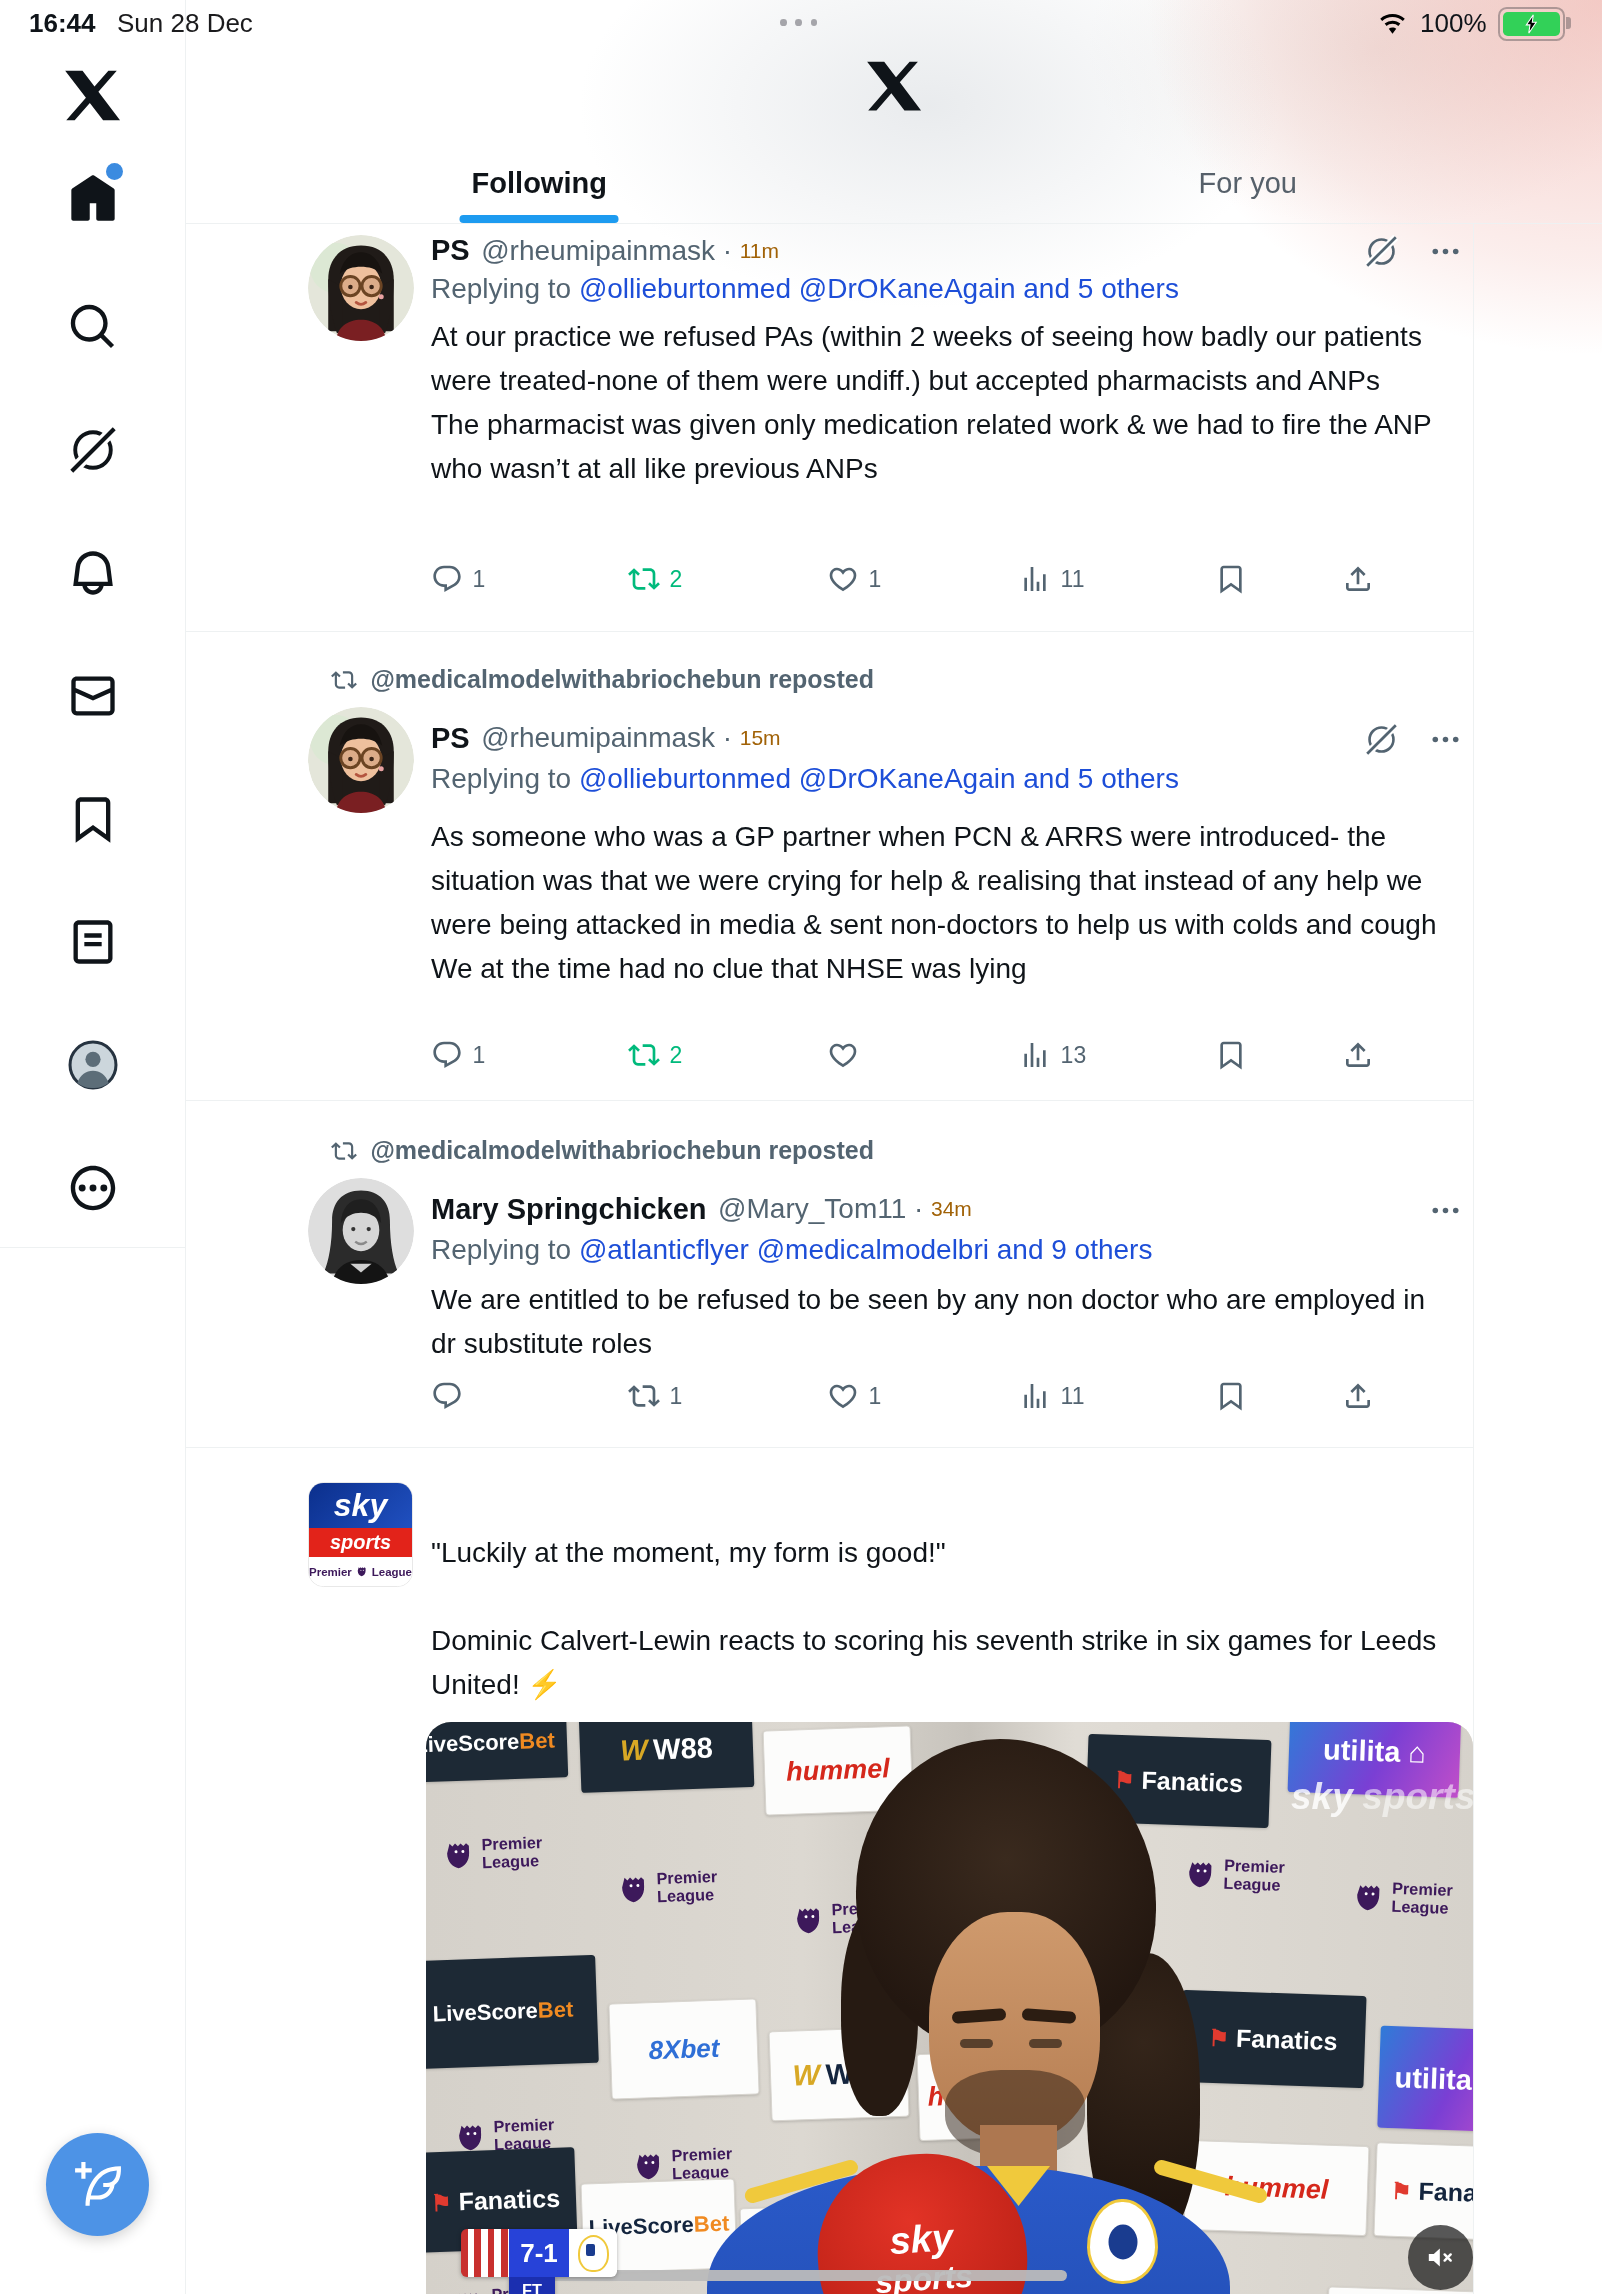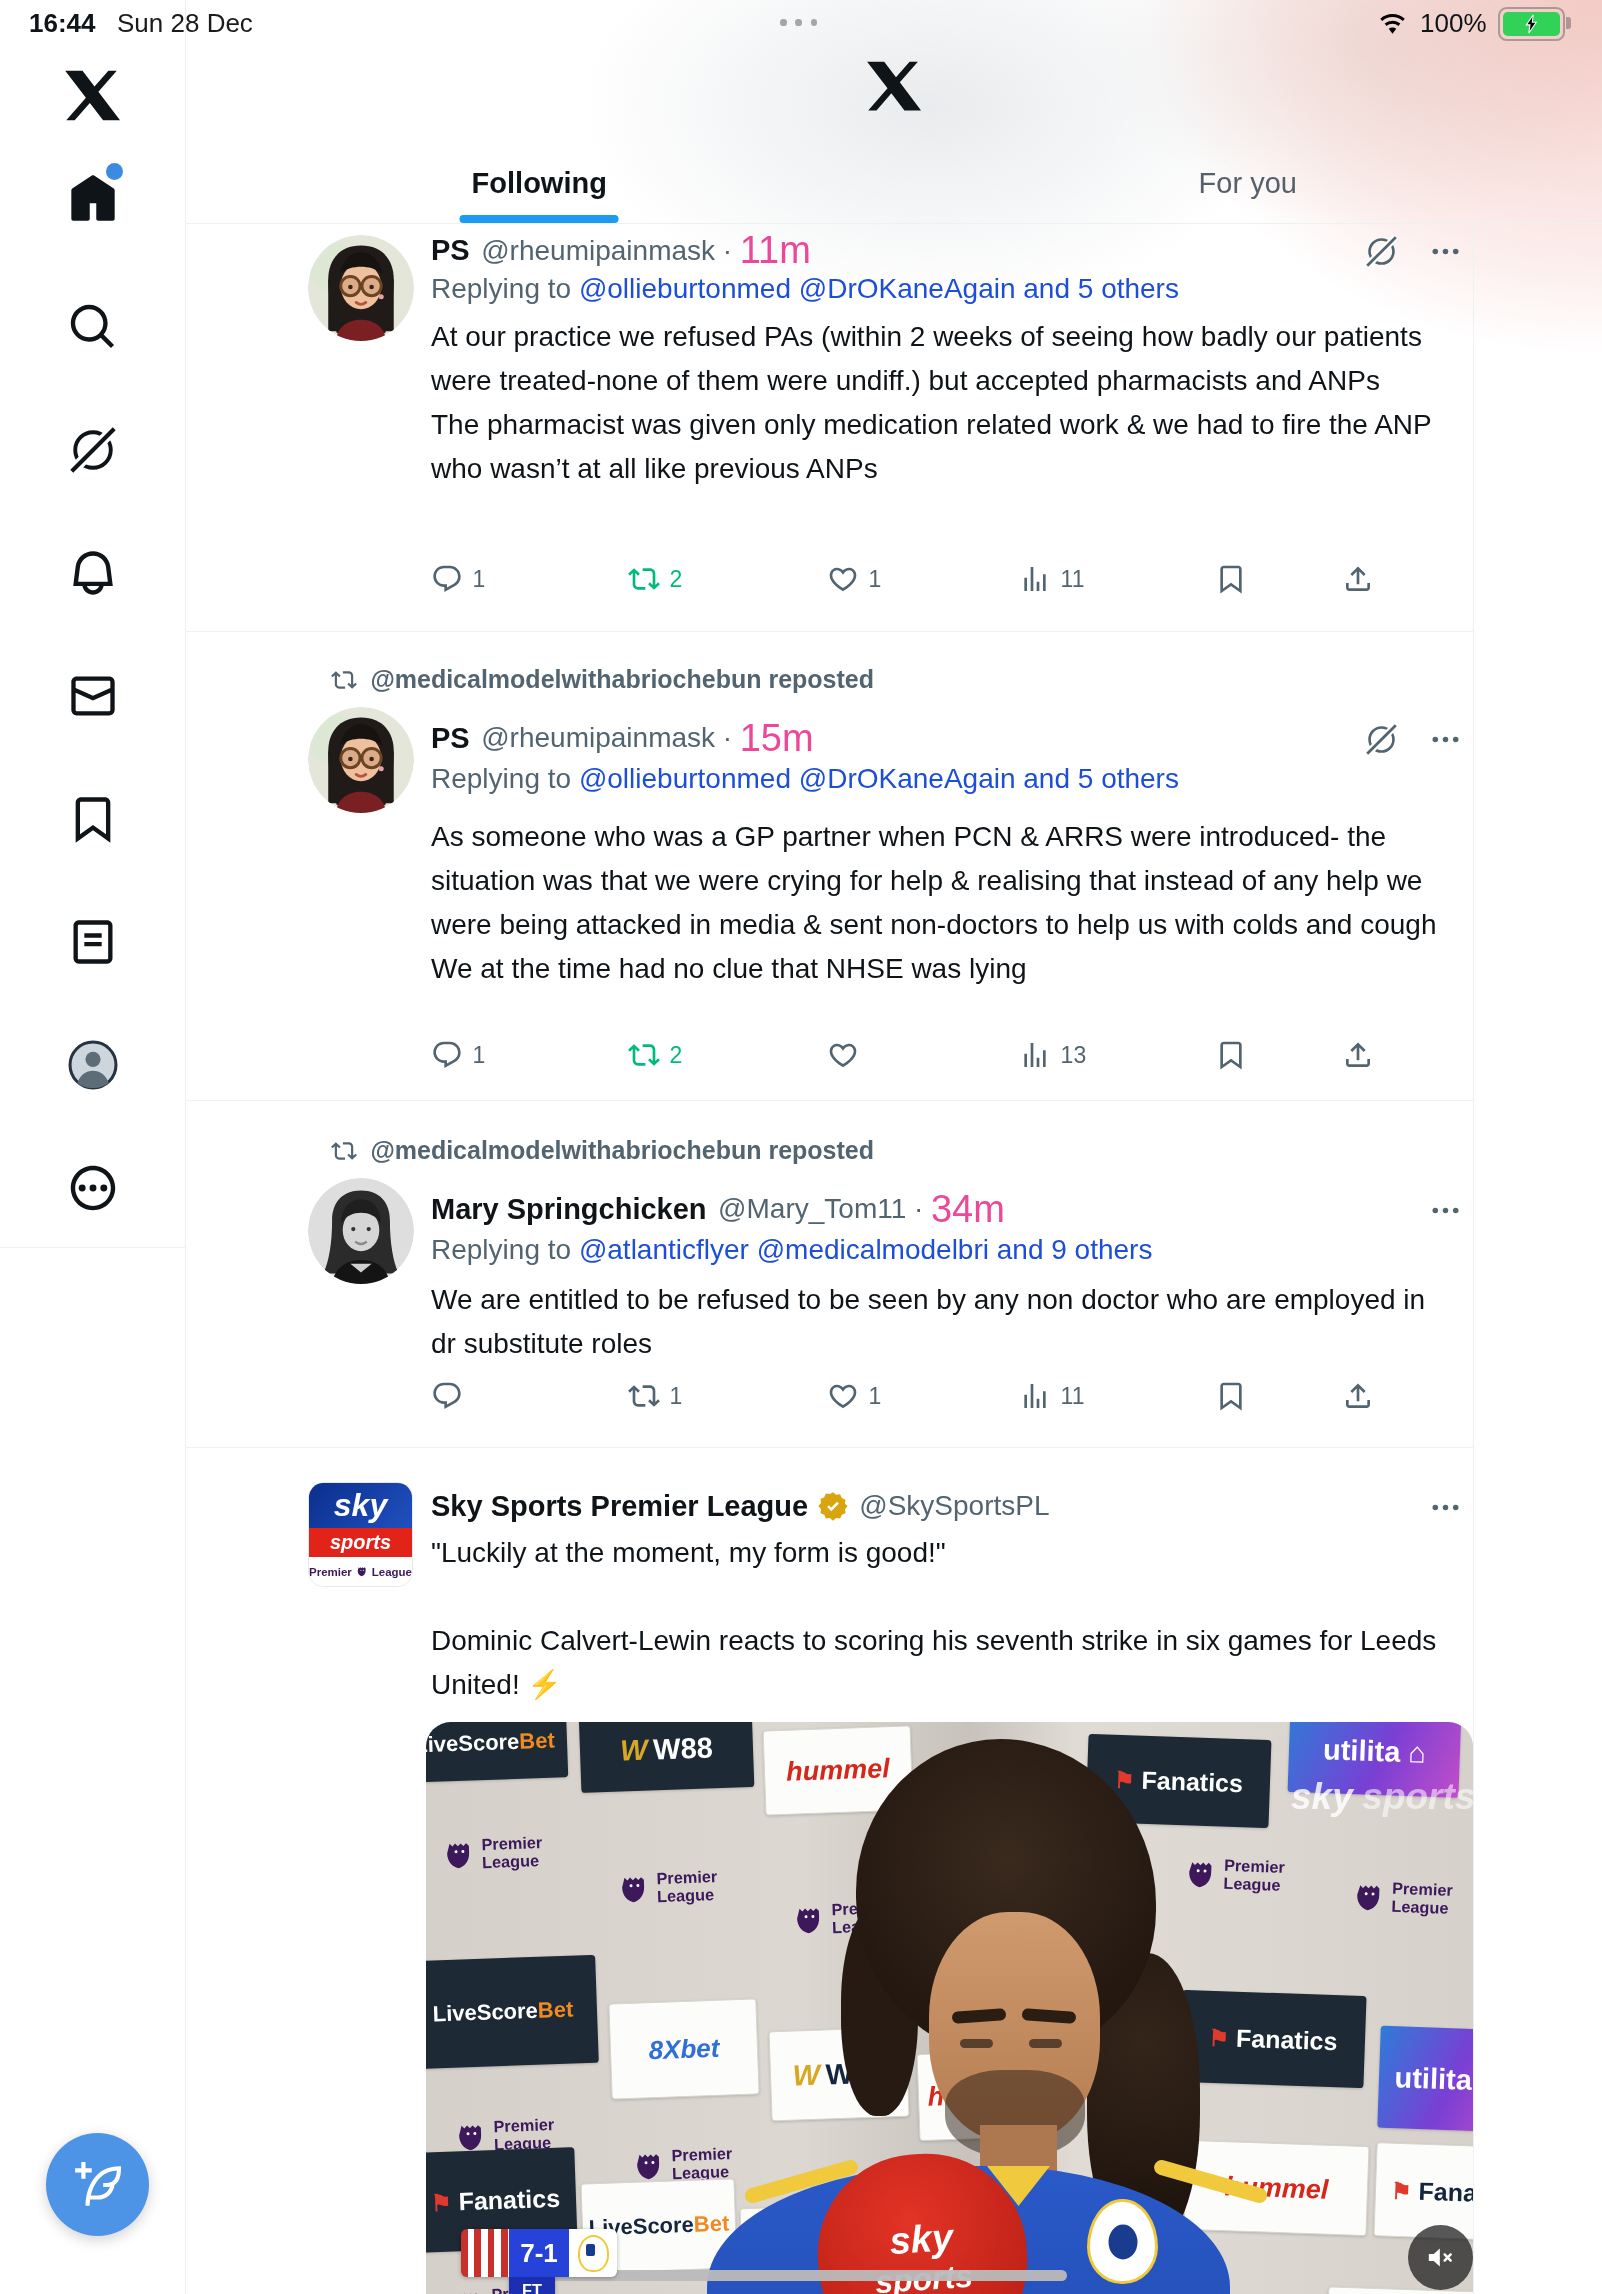--- a/index.html
+++ b/index.html
@@ -44,21 +44,21 @@
   .tweet{position:absolute;left:0;width:100%;border-bottom:1px solid #eef1f2;box-sizing:border-box}
   .tweet:last-child{border-bottom:none}
   .avatar{position:absolute;left:123px;width:106px;height:106px;border-radius:50%;overflow:hidden}
   .avatar.square{width:103px;height:103px;border-radius:15.4px;border:1px solid #e8e8e8;background:#fff}
   .repost-line{position:absolute;left:146px;display:flex;align-items:center;gap:13.4px;color:#536471;font-weight:700;font-size:25px}
   .repost-line svg{width:26px;height:26px}
   .trow{position:absolute;left:246px;width:1032px;height:40px;display:flex;align-items:center}
   .tname{font-size:29px;font-weight:700;white-space:nowrap}
   .thandle{font-size:28px;color:#536471;margin-left:11.5px;white-space:nowrap}
   .tsep{font-size:28px;color:#536471;margin:0 7.7px}
-  .ttime{font-size:38px;color:#ec4899}
+  .ttime{font-size:21px;color:#a16207}
   .badge{width:30px;height:30px;margin-left:9.6px}
   .tmenu{position:absolute;right:0;top:3.8px;display:flex;align-items:center;gap:29px;color:#536471}
   .tmenu svg{width:35px;height:35px}
   .replying{position:absolute;left:246px;font-size:28px;color:#536471;white-space:nowrap}
   .replying .lnk{color:#1d4ed8}
   .tbody{position:absolute;left:246px;width:1026px;font-size:28px;line-height:44px;white-space:pre-line;color:#0f1419}
   .actions{position:absolute;left:246px;width:1026px;height:44px}
   .action{position:absolute;top:0;display:flex;align-items:center;gap:9.6px;color:#536471;font-size:23px}
   .action svg{width:32px;height:32px}
   .action.green{color:#00ba7c}
@@ -546,32 +546,20 @@
       <div class="sky-top">sky</div>
       <div class="sky-mid">sports</div>
       <div class="sky-bot">
         <span>Premier</span>
         <svg class="pl-lion" style="width:12.5px;height:12.5px" viewBox="0 0 12.2812 13" width="11.8" height="12.5">
             <use href="#i-lion"></use>
           </svg>
         <span>League</span>
       </div>
     </div>
-    <div class="trow" style="top:38px">
-      <span class="tname">Sky Sports Premier League</span>
-      <svg class="badge" viewBox="0 0 31 31" width="30" height="30">
-          <use href="#i-badge"></use>
-        </svg>
-      <span class="thandle">@SkySportsPL</span>
-      <div class="tmenu">
-        <svg viewBox="0 0 36 36" width="35" height="35">
-            <use href="#i-dots"></use>
-          </svg>
-      </div>
-    </div>
     <div class="tbody" style="top:83px">"Luckily at the moment, my form is good!"
 
 Dominic Calvert-Lewin reacts to scoring his seventh strike in six games for Leeds United! ⚡</div>
 
     <div class="video">
       <div class="wall"></div>
       <div id="panels">
           <div class="panel p-dark" style="left: -24px; top: -17.3px; width: 165px; height: 75px; transform: rotate(-2deg);">
             <span class="fs-lsb">LiveScore<span class="betspan">Bet</span></span>
           </div>

